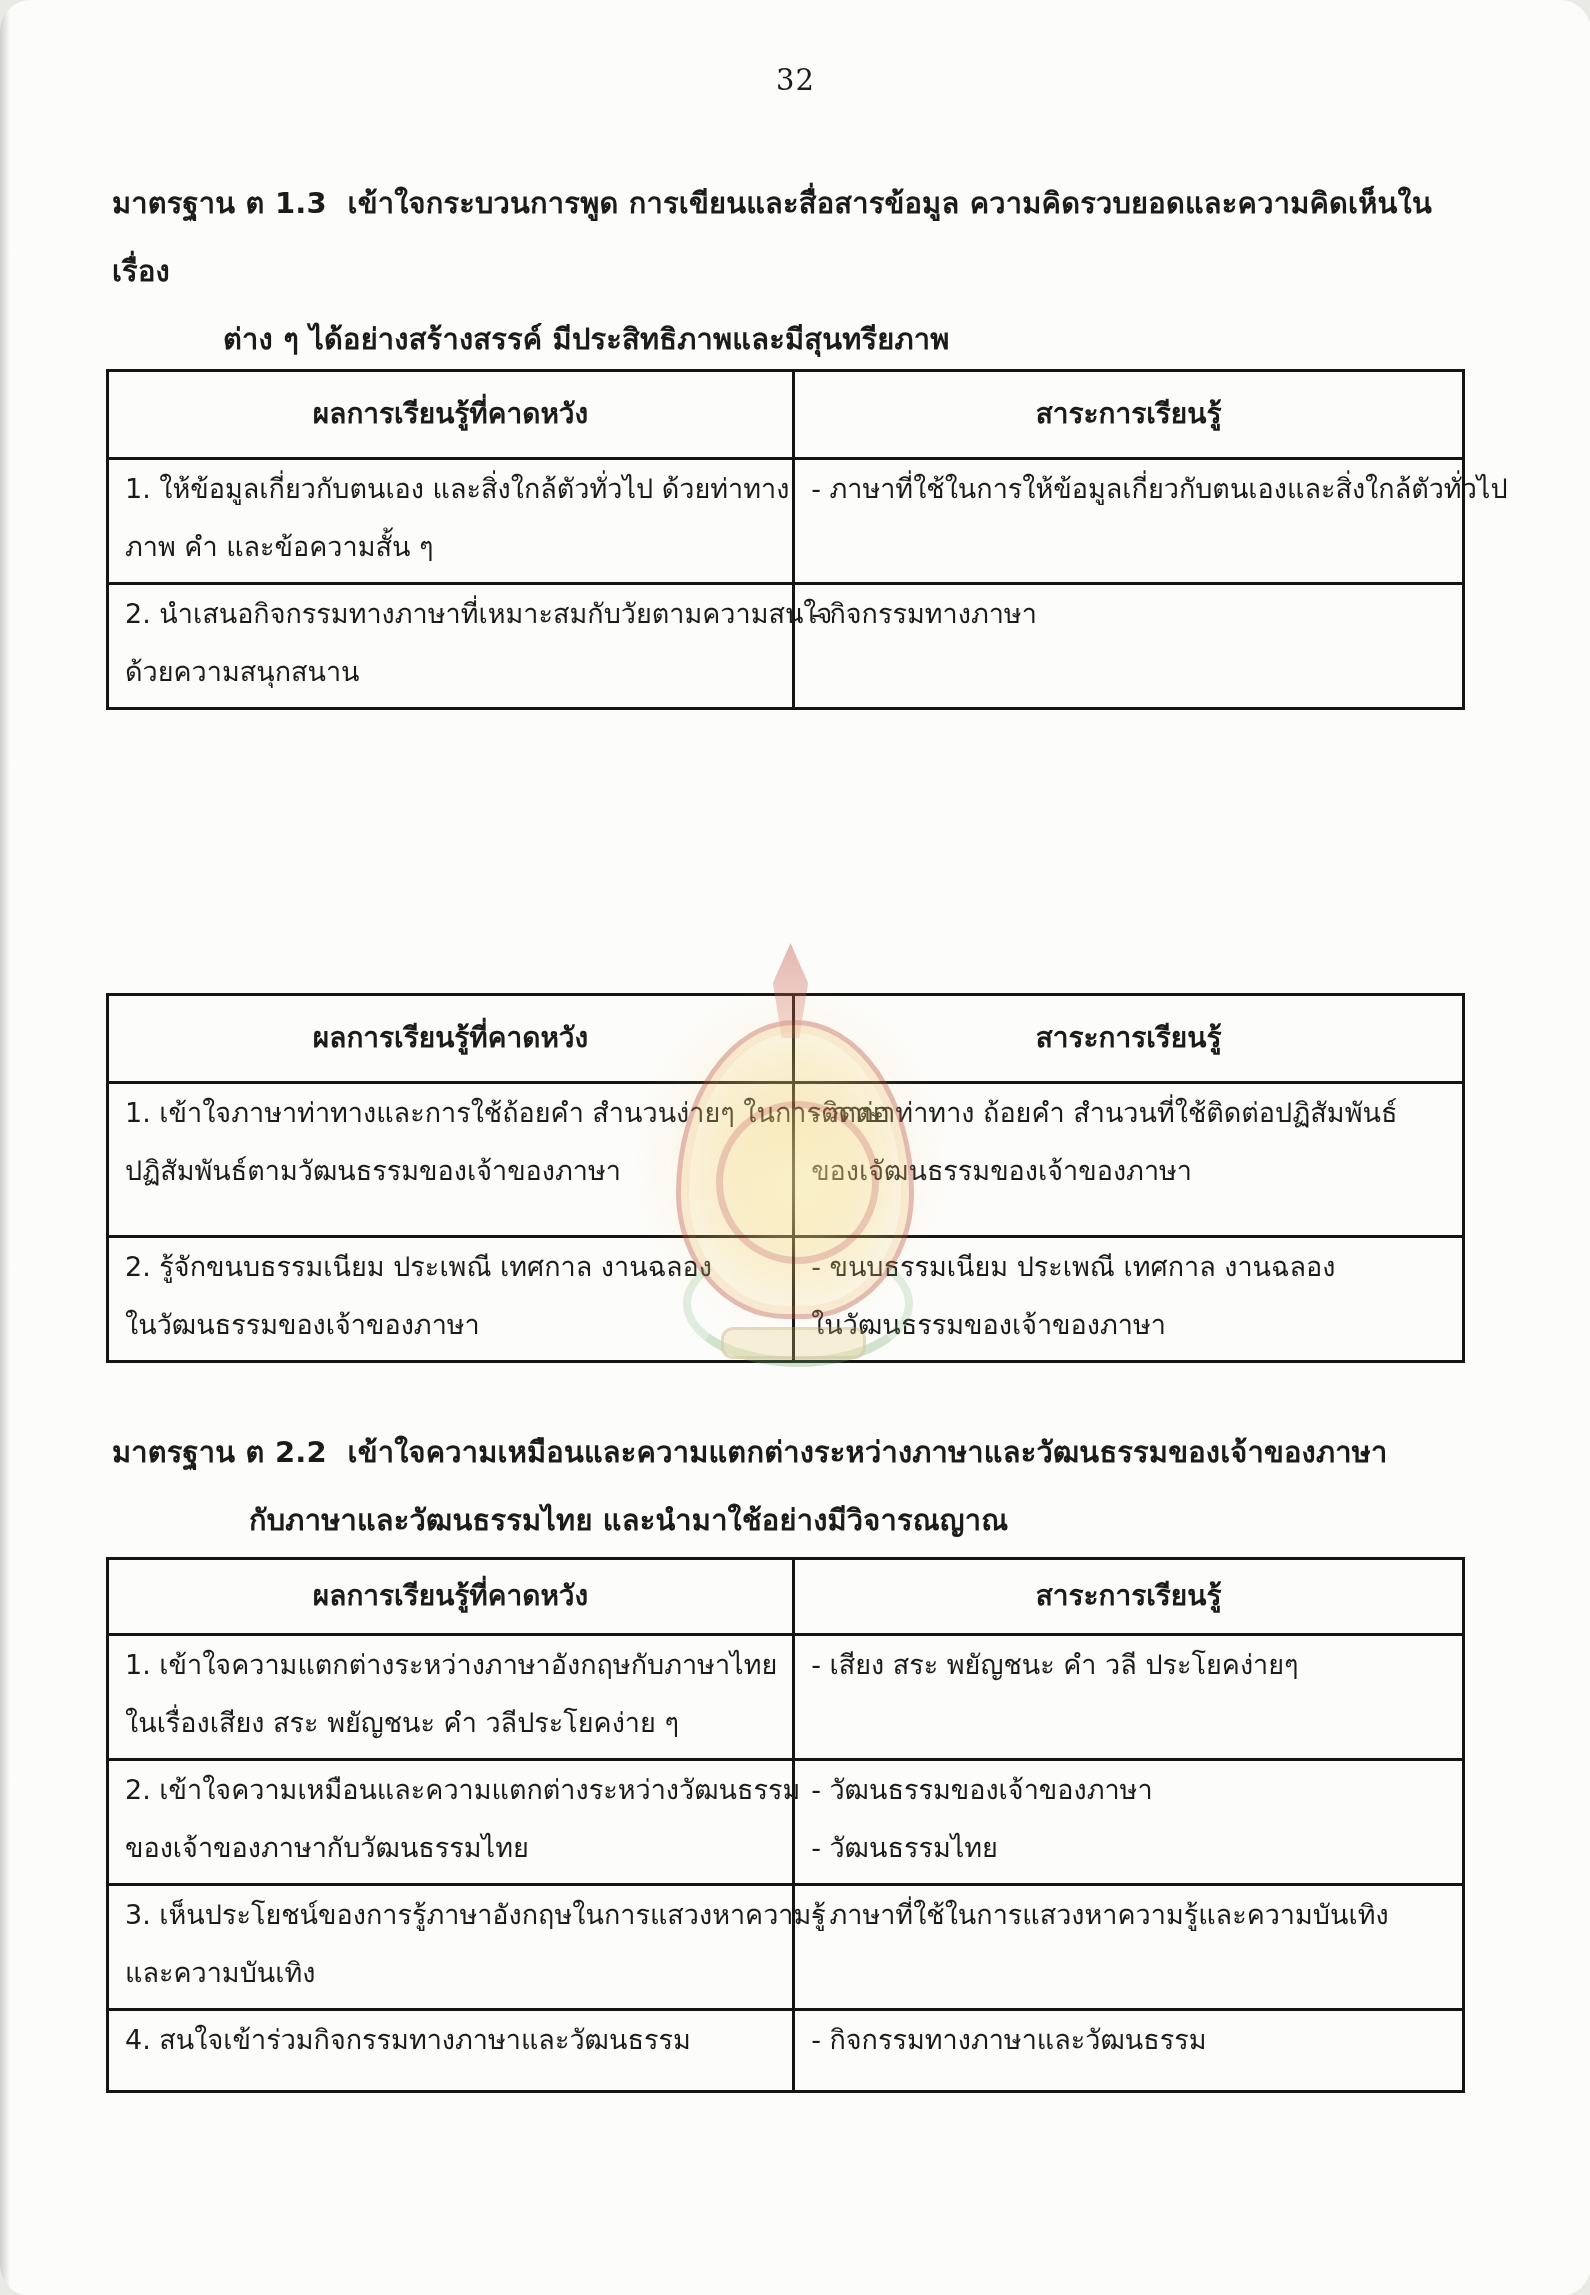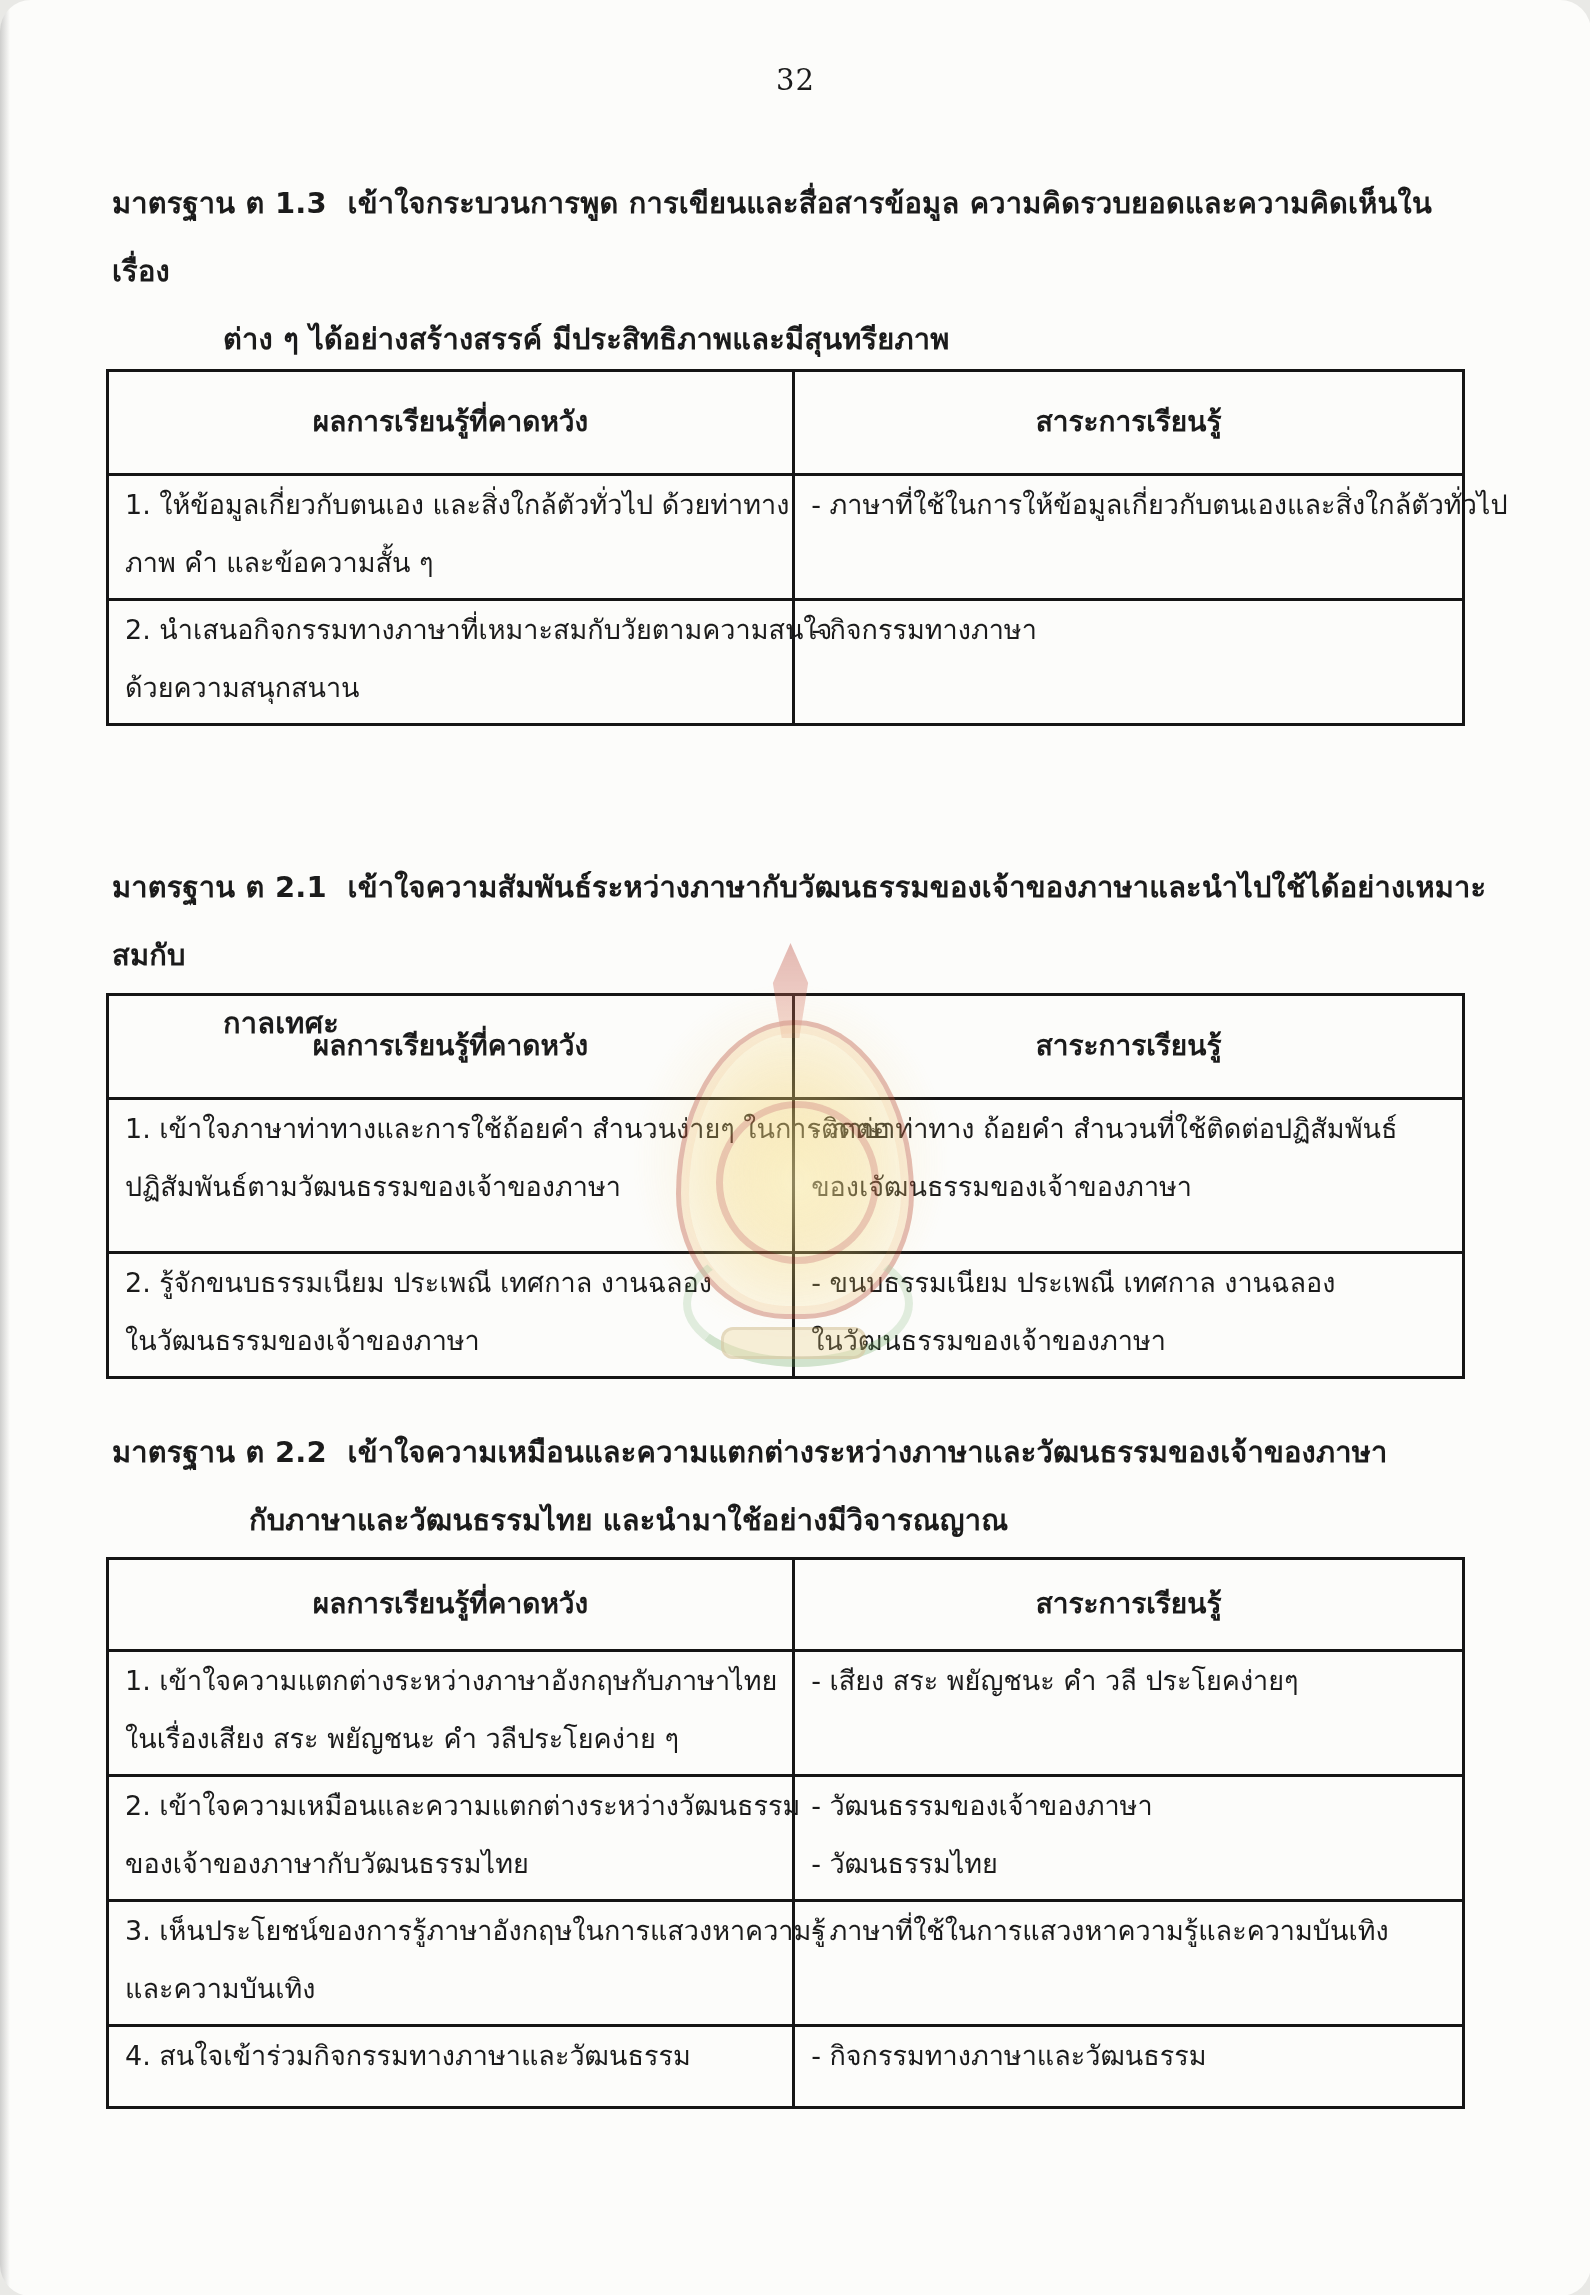--- a/index.html
+++ b/index.html
@@ -60,21 +60,21 @@
     border:3px solid #151515;
     vertical-align:top;
     font-size:27px;
     font-weight:normal;
     line-height:2.15;
     padding:0 18px 6px 16px;
   }
   .doc-table th{
     vertical-align:middle;text-align:center;
     font-size:28px;font-weight:bold;
-    padding:8px 0;
+    padding:0 0;
   }
   .t1{top:369px;}
   .t2{top:993px;}
   .t3{top:1557px;}
   .t1 .hr th{height:85px;}
   .t2 .hr th{height:85px;}
   .t3 .hr th{height:73px;}
   .t1 .r1 td{height:111px;}
   .t1 .r2 td{height:97px;}
   .t2 .r1 td{height:145px;}
@@ -168,25 +168,20 @@
         <span class="cell-line">ด้วยความสนุกสนาน</span>
       </td>
       <td>
         <span class="cell-line">-   กิจกรรมทางภาษา</span>
       </td>
     </tr>
   </tbody>
     </table>
 
 
-  <div class="std std-21">
-    <span>มาตรฐาน ต 2.1</span>&nbsp;
-    <span>เข้าใจความสัมพันธ์ระหว่างภาษากับวัฒนธรรมของเจ้าของภาษาและนำไปใช้ได้อย่างเหมาะสมกับ</span>
-    <span class="indent">กาลเทศะ</span>
-  </div>
 
   <table class="doc-table t2">
     <colgroup>
         <col class="c-left">
         <col class="c-right">
       </colgroup>
     <tbody>
         <tr class="hr">
       <th>ผลการเรียนรู้ที่คาดหวัง</th>
       <th>สาระการเรียนรู้</th>

